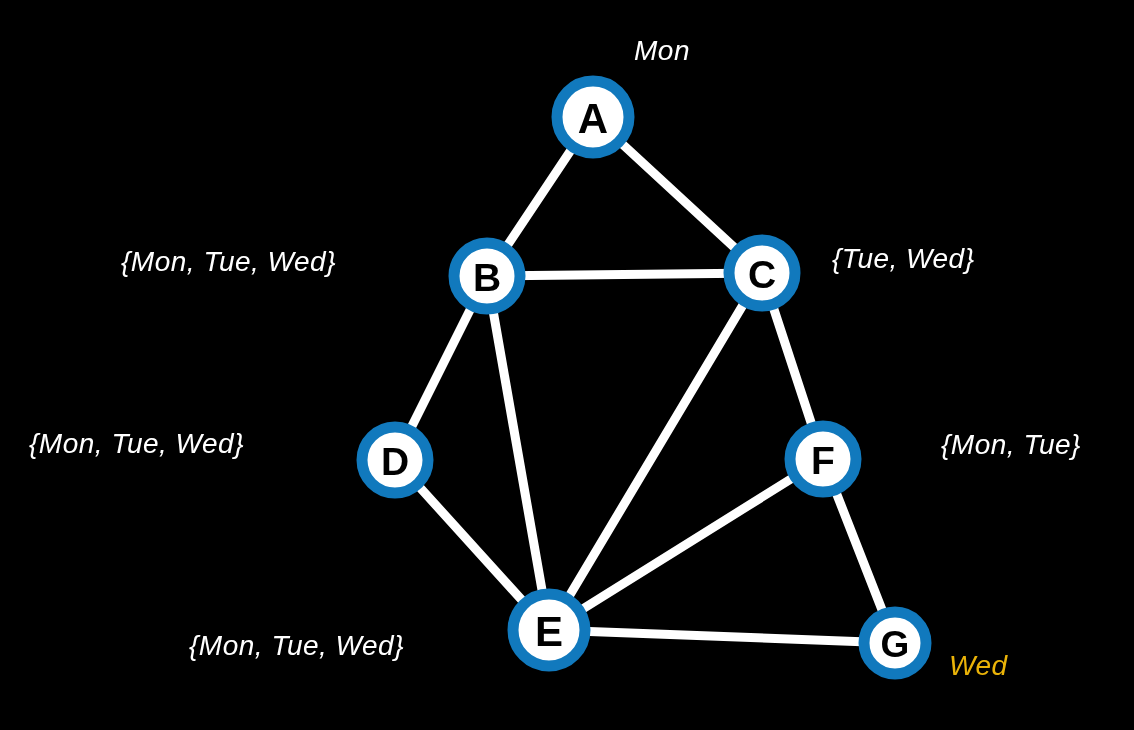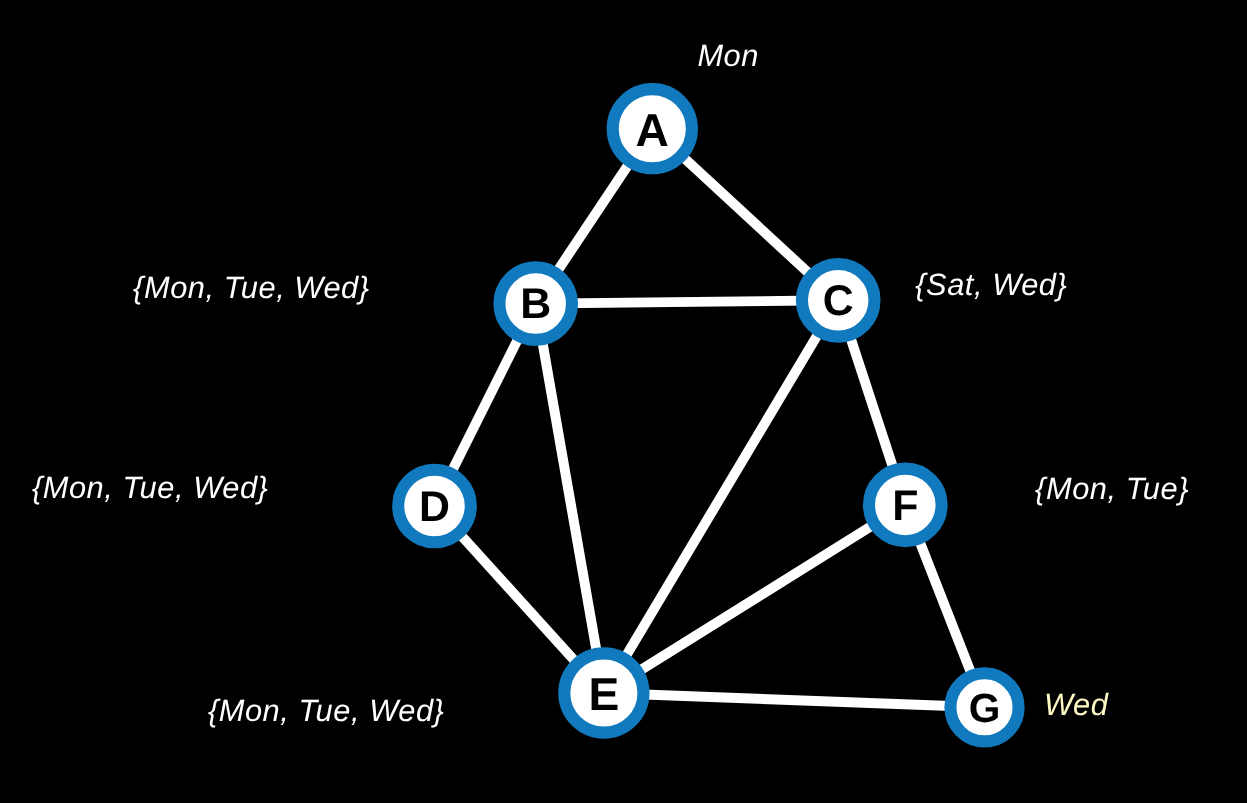--- a/index.html
+++ b/index.html
@@ -96,19 +96,19 @@
         </g>
         <g>
           <circle cx="895" cy="643" r="31" class="node-ring" fill="#ffffff" stroke="#1179bd"></circle>
           <text x="895" y="644" class="node-letter" fill="#000000" font-size="37">G</text>
         </g>
       </g>
   </svg>
   <div id="labels-layer">
       <div class="domain-label" style="left: 634px; top: 37px; color: rgb(255, 255, 255);">Mon</div>
       <div class="domain-label" style="left: 121px; top: 248px; color: rgb(255, 255, 255);">{Mon, Tue, Wed}</div>
-      <div class="domain-label" style="left: 832px; top: 245px; color: rgb(255, 255, 255);">{Sat, Wed}</div>
+      <div class="domain-label" style="left: 832px; top: 245px; color: rgb(255, 255, 255);">{Tue, Wed}</div>
       <div class="domain-label" style="left: 29px; top: 430px; color: rgb(255, 255, 255);">{Mon, Tue, Wed}</div>
       <div class="domain-label" style="left: 189px; top: 632px; color: rgb(255, 255, 255);">{Mon, Tue, Wed}</div>
       <div class="domain-label" style="left: 941px; top: 431px; color: rgb(255, 255, 255);">{Mon, Tue}</div>
-      <div class="domain-label" style="left: 949px; top: 627px; color: #fef9c3;">Wed</div>
+      <div class="domain-label" style="left: 949px; top: 652px; color: #eab308;">Wed</div>
     </div>
 </div>
 
 </body></html>

